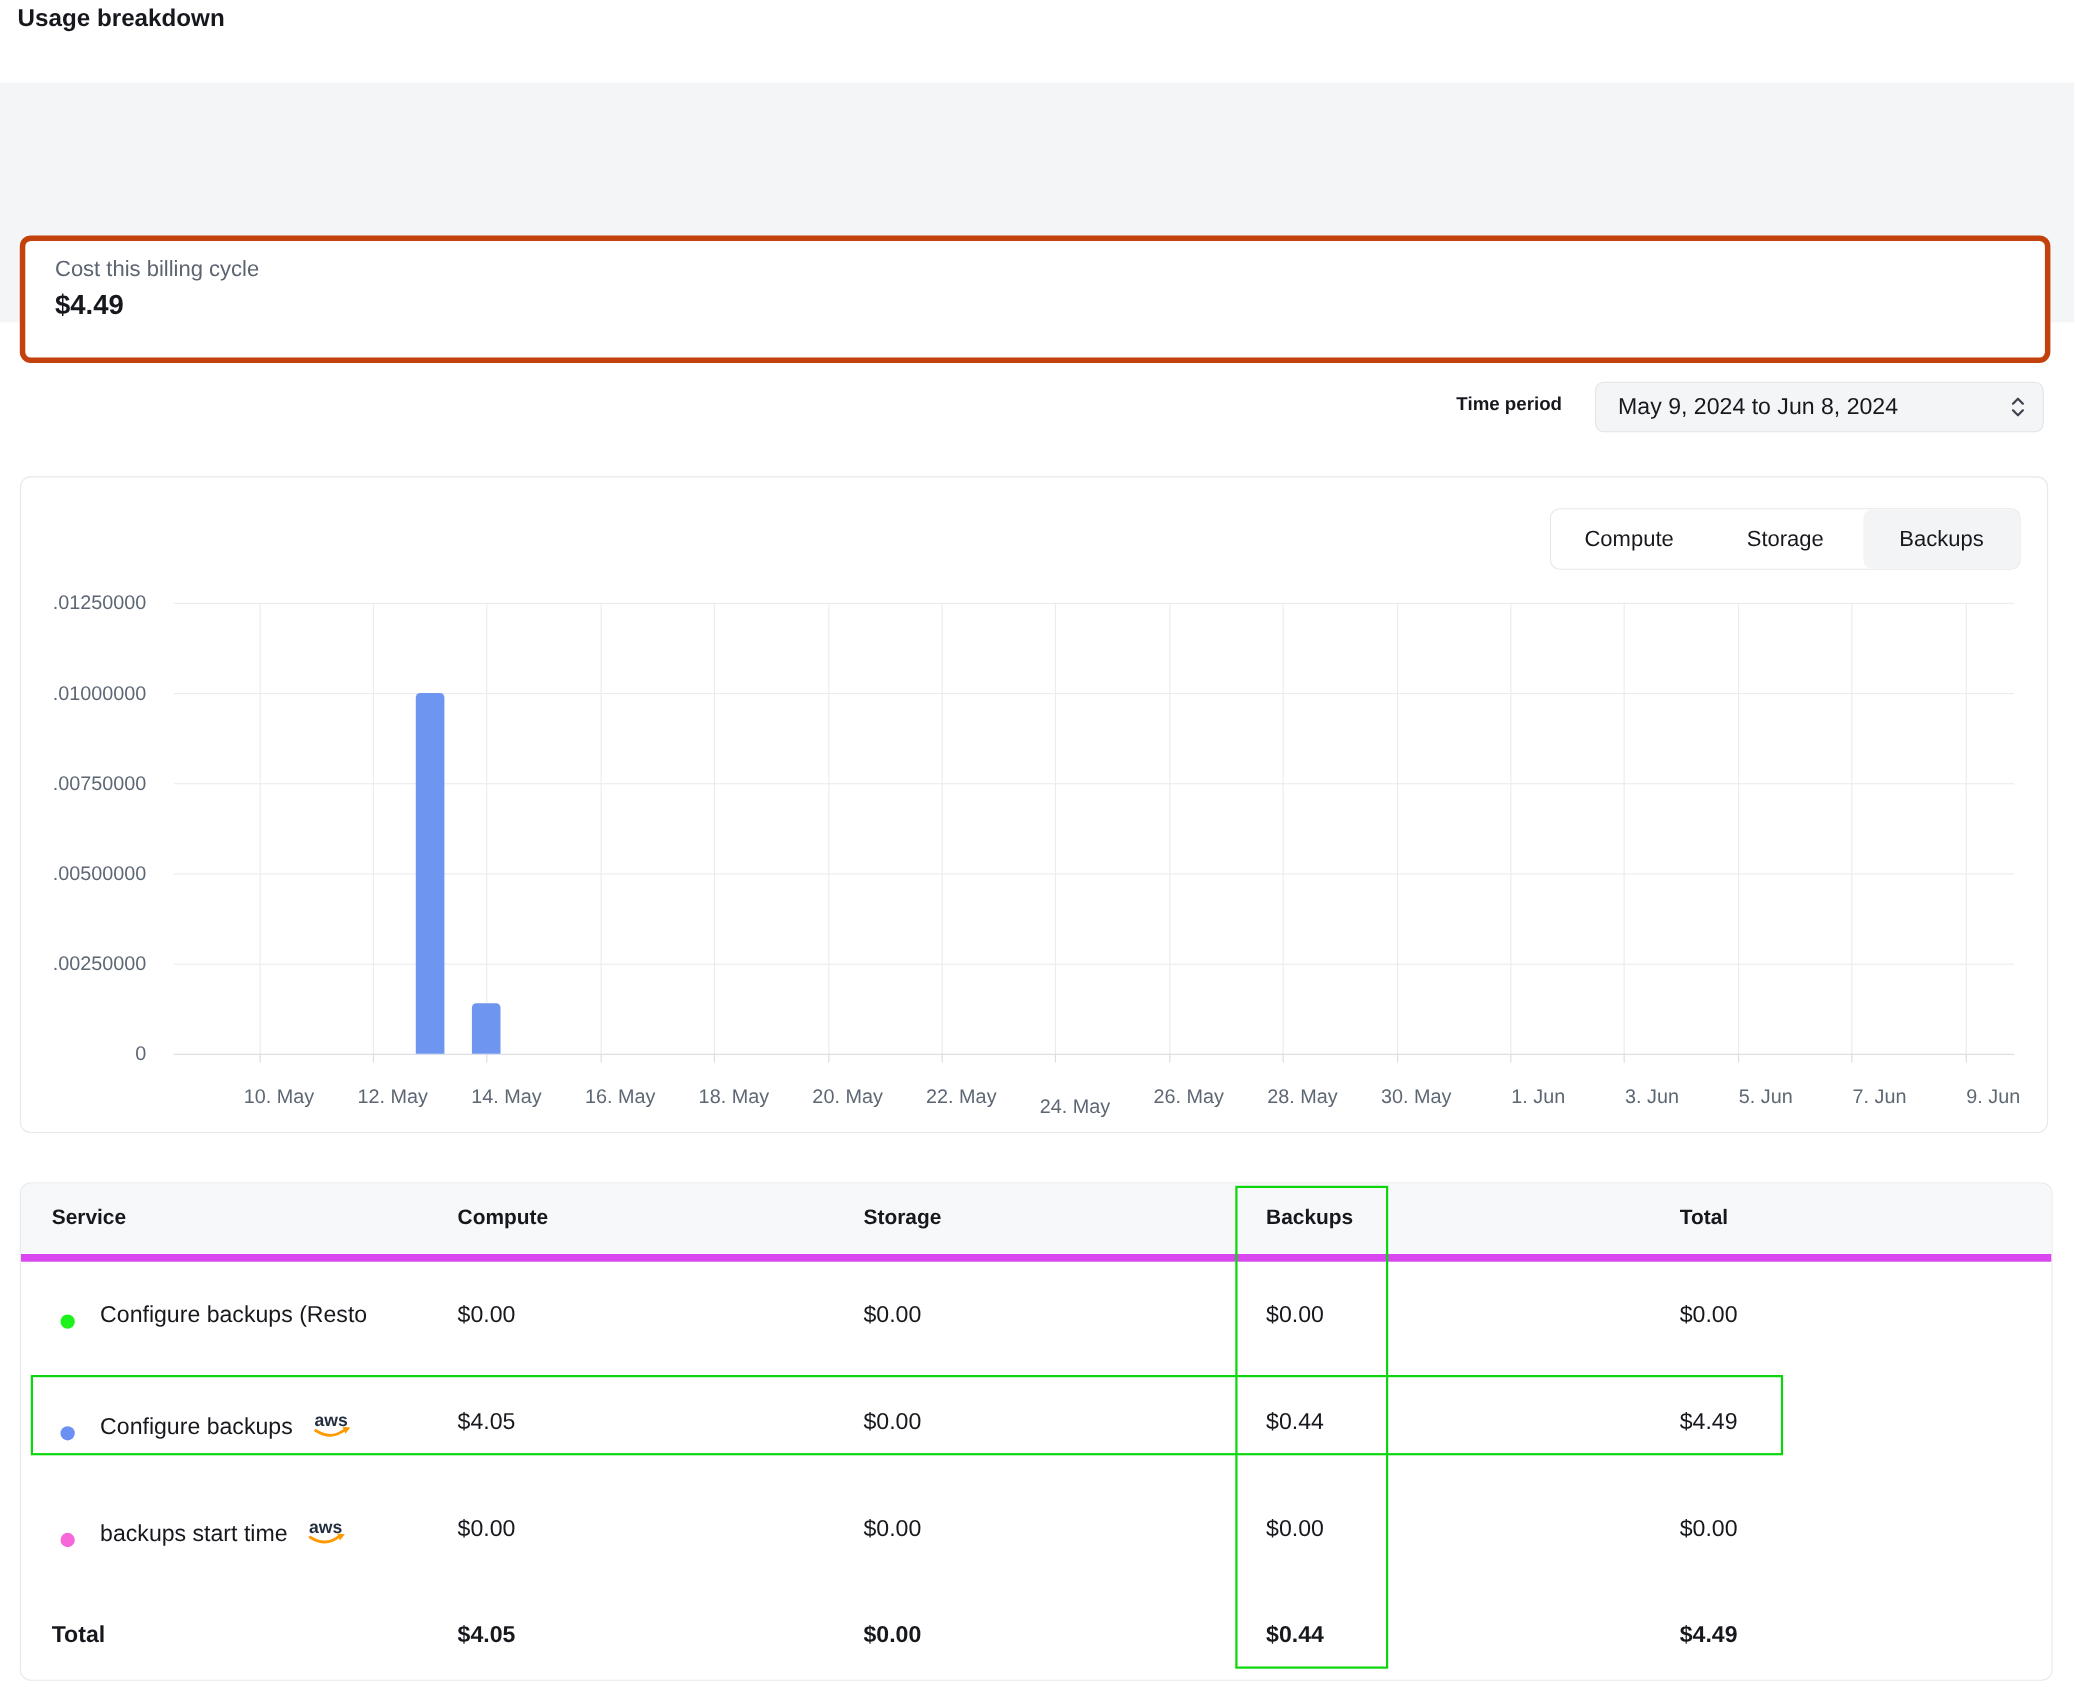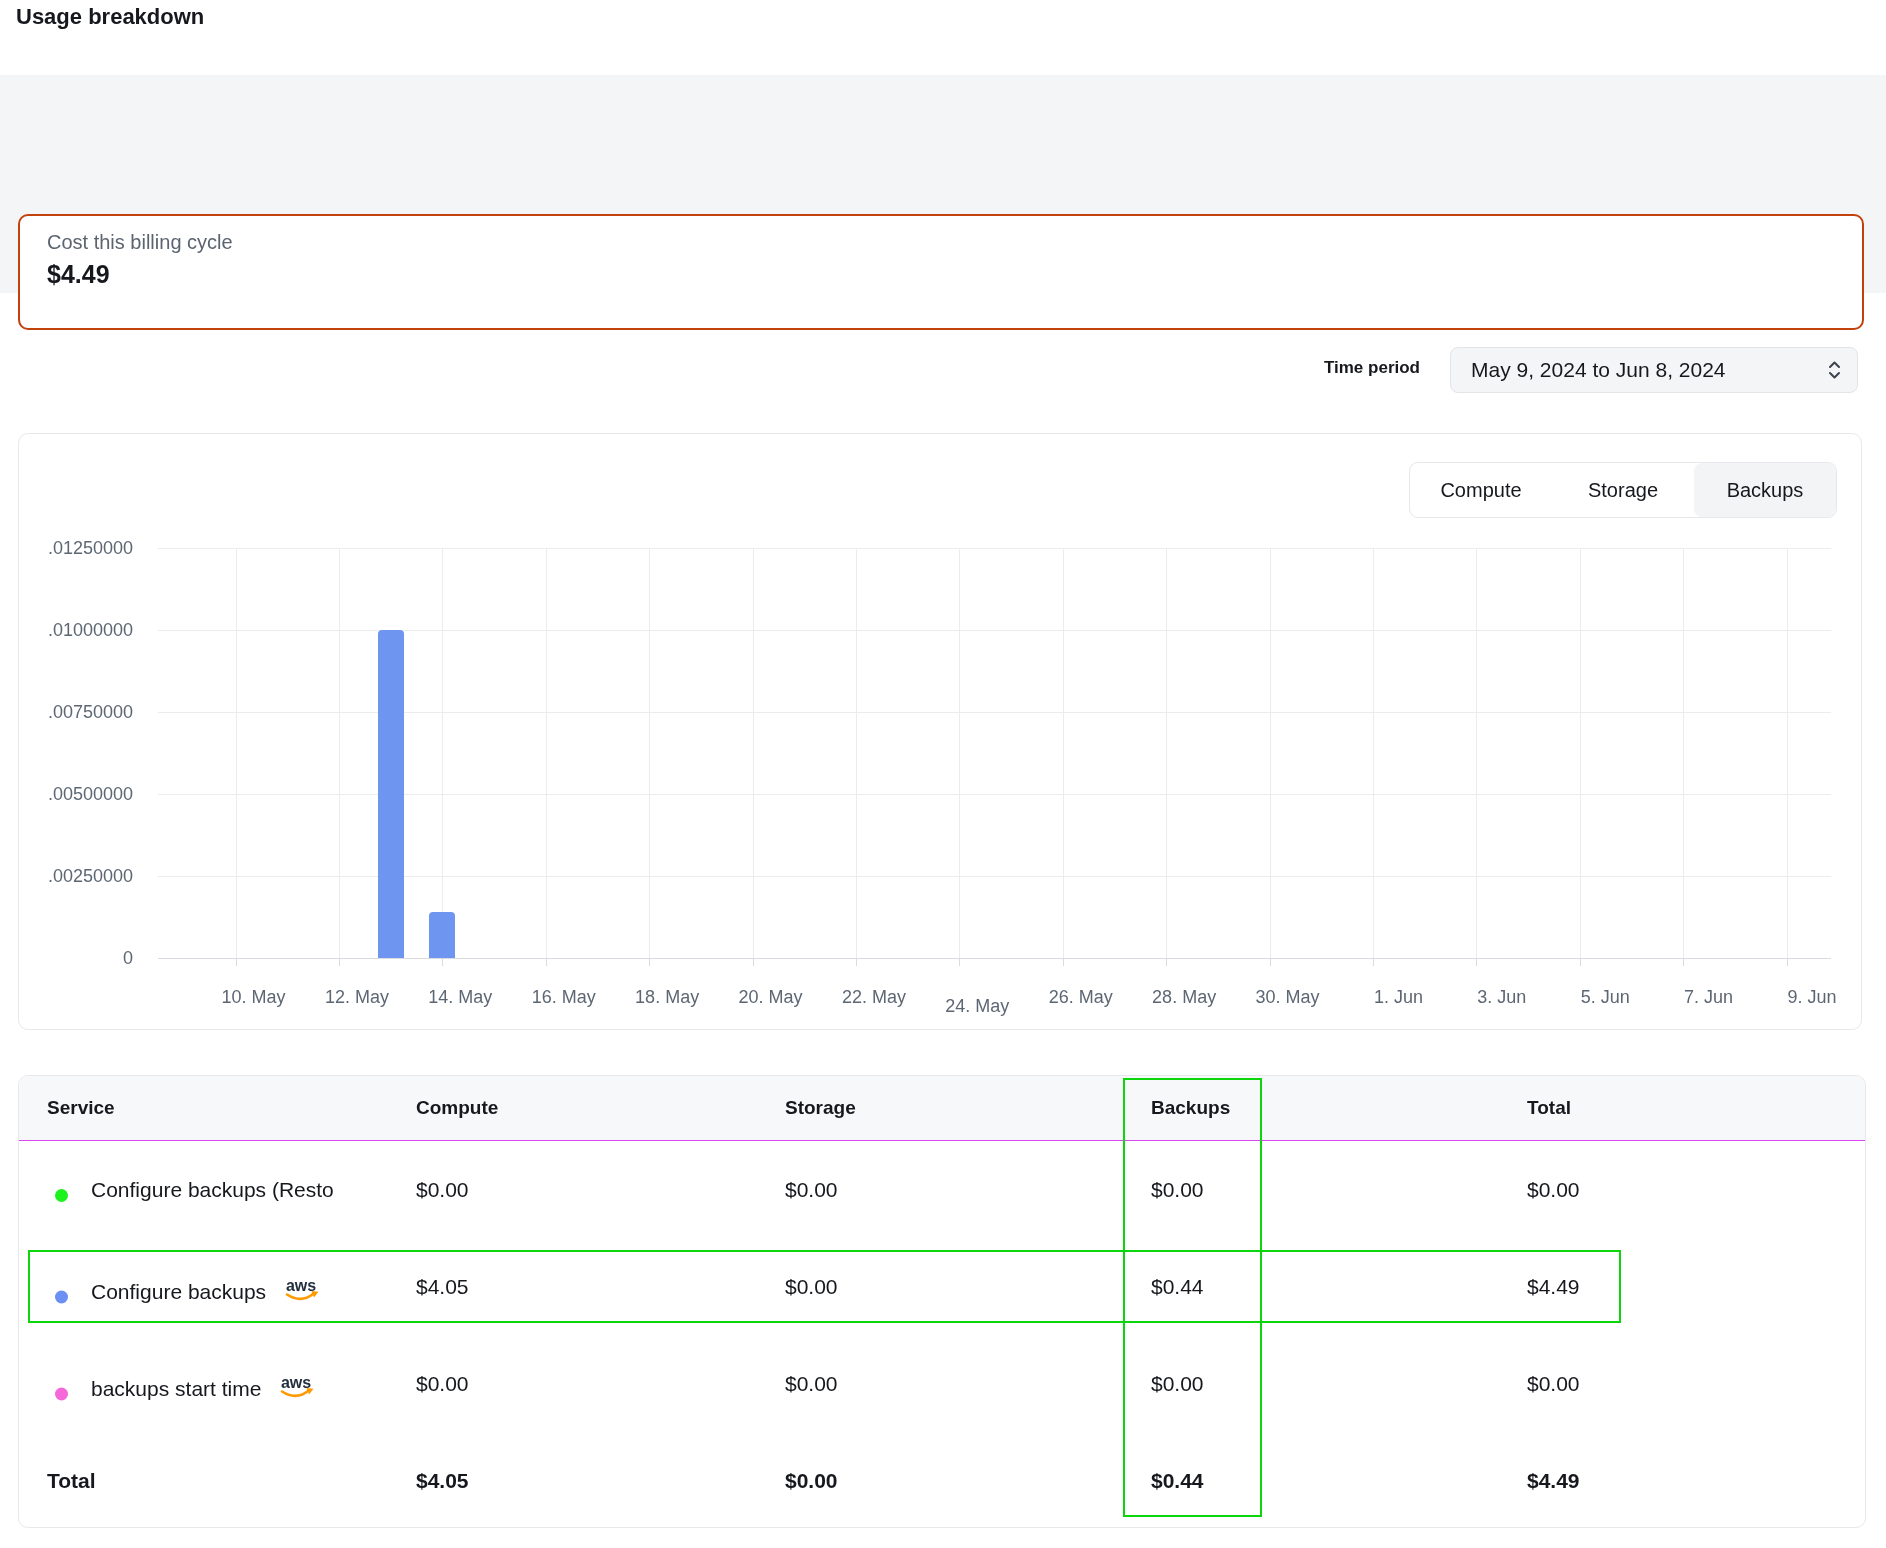--- a/index.html
+++ b/index.html
@@ -3,21 +3,21 @@
 <meta charset="utf-8">
 <style>
   html,body{margin:0;padding:0;background:#fff;}
   .canvas{position:relative;width:1886px;height:1548px;background:#fff;overflow:hidden;
           font-family:"Liberation Sans",sans-serif;color:#16181d;}
 
   .page-title{position:absolute;left:16px;top:4px;font-size:22px;font-weight:700;}
 
   .gray-band{position:absolute;left:0;top:75px;width:100%;height:218px;background:var(--page-band,#f4f5f7);}
   .cost-card{position:absolute;left:18px;top:139px;width:1846px;height:116px;background:#fff;
-             border:2px solid #c2410c;border-radius:10px;box-sizing:border-box;padding:14px 0 0 27px;}
+             border:5px solid #c2410c;border-radius:10px;box-sizing:border-box;padding:14px 0 0 27px;}
   .cost-label{font-size:20px;color:#5c6470;line-height:24px;}
   .cost-value{margin-top:6px;font-size:25px;font-weight:700;}
 
   .tp-label{position:absolute;left:1100px;width:320px;top:358px;text-align:right;font-size:17px;font-weight:700;}
   .tp-select{position:absolute;left:1450px;top:347px;width:408px;height:46px;background:#f4f5f7;
              border:1px solid #e3e4e8;border-radius:8px;box-sizing:border-box;display:flex;align-items:center;
              padding:0 14px 0 20px;cursor:pointer;}
   .tp-value{font-size:21px;flex:1;white-space:nowrap;}
   .chevron{flex:none;display:flex;align-items:center;}
 
@@ -32,21 +32,21 @@
   .hgrid{position:absolute;height:1px;background:#ececef;}
   .hgrid.axisline{background:#d9dbe0;}
   .vgrid{position:absolute;width:1px;background:#ececef;}
   .xtick{position:absolute;width:1px;height:8px;background:#d9dbe0;}
   .ylabel{position:absolute;left:0;width:114px;text-align:right;font-size:18px;color:#5d6774;line-height:22px;}
   .xlabel{position:absolute;width:100px;text-align:right;font-size:18px;color:#5d6774;line-height:22px;}
   .bar{position:absolute;width:26px;background:var(--accent-bar,#6e96f0);border-radius:4px 4px 0 0;}
 
   .table-card{position:absolute;left:18px;top:1075px;width:1848px;height:453px;background:#fff;
               border:1px solid #e7e8eb;border-radius:10px;box-sizing:border-box;overflow:hidden;}
-  .thead{position:relative;height:64px;background:#f7f8f9;border-bottom:1px solid #d946ef;text-decoration:underline;}
+  .thead{position:relative;height:64px;background:#f7f8f9;border-bottom:7px solid #d946ef;text-decoration:underline;}
   .hcell{position:absolute;top:0;line-height:63px;font-size:19px;font-weight:700;}
   .c-service{left:28px;}
   .c-compute{left:397px;}
   .c-storage{left:766px;}
   .c-backups{left:1132px;}
   .c-total{left:1508px;}
   .trow{position:relative;height:97px;}
   .cell{position:absolute;top:50%;transform:translateY(-50%);font-size:21px;white-space:nowrap;}
   .trow .svc{left:36px;display:flex;align-items:flex-end;}
   .dot{width:13px;height:13px;border-radius:50%;margin-right:23px;flex:none;}

